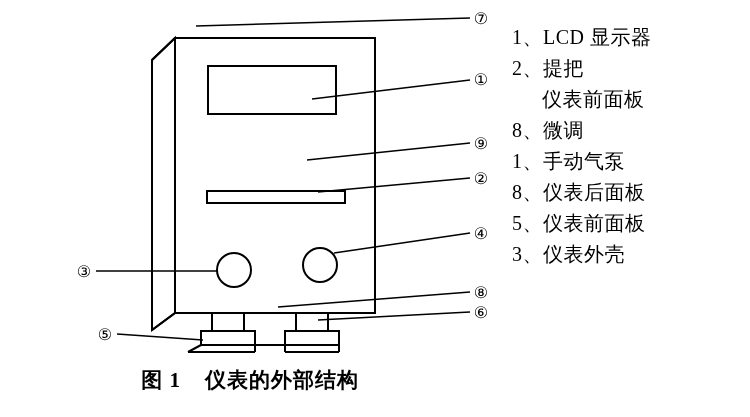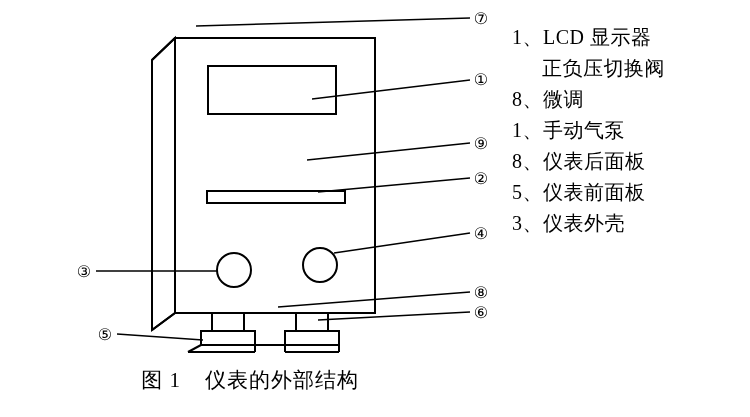--- a/index.html
+++ b/index.html
@@ -38,21 +38,21 @@
   .legend-item.indent {
     padding-left: 30px;
   }
   .caption {
     position: absolute;
     left: 0;
     top: 366px;
     width: 500px;
     text-align: center;
     font-size: 21px;
-    font-weight: normal;
+    font-weight: bold;
     letter-spacing: 1px;
   }
   .caption .cap-gap {
     display: inline-block;
     width: 24px;
   }
 </style>
 </head>
 <body>
 
@@ -115,21 +115,22 @@
       <text x="481" y="239">④</text>
       <text x="84" y="277">③</text>
       <text x="481" y="298">⑧</text>
       <text x="481" y="318">⑥</text>
       <text x="105" y="340">⑤</text>
     </g>
   </svg>
 
   <div class="legend">
     <div class="legend-item">1、LCD 显示器</div>
-    <div class="legend-item indent">正负压切换阀</div>
+    <div class="legend-item">2、提把</div>
+    <div class="legend-item indent">仪表前面板</div>
     <div class="legend-item">8、微调</div>
     <div class="legend-item">1、手动气泵</div>
     <div class="legend-item">8、仪表后面板</div>
     <div class="legend-item">5、仪表前面板</div>
     <div class="legend-item">3、仪表外壳</div>
   </div>
 
   <div class="caption">
     <span>图 1</span><span class="cap-gap"></span><span>仪表的外部结构</span>
   </div>

